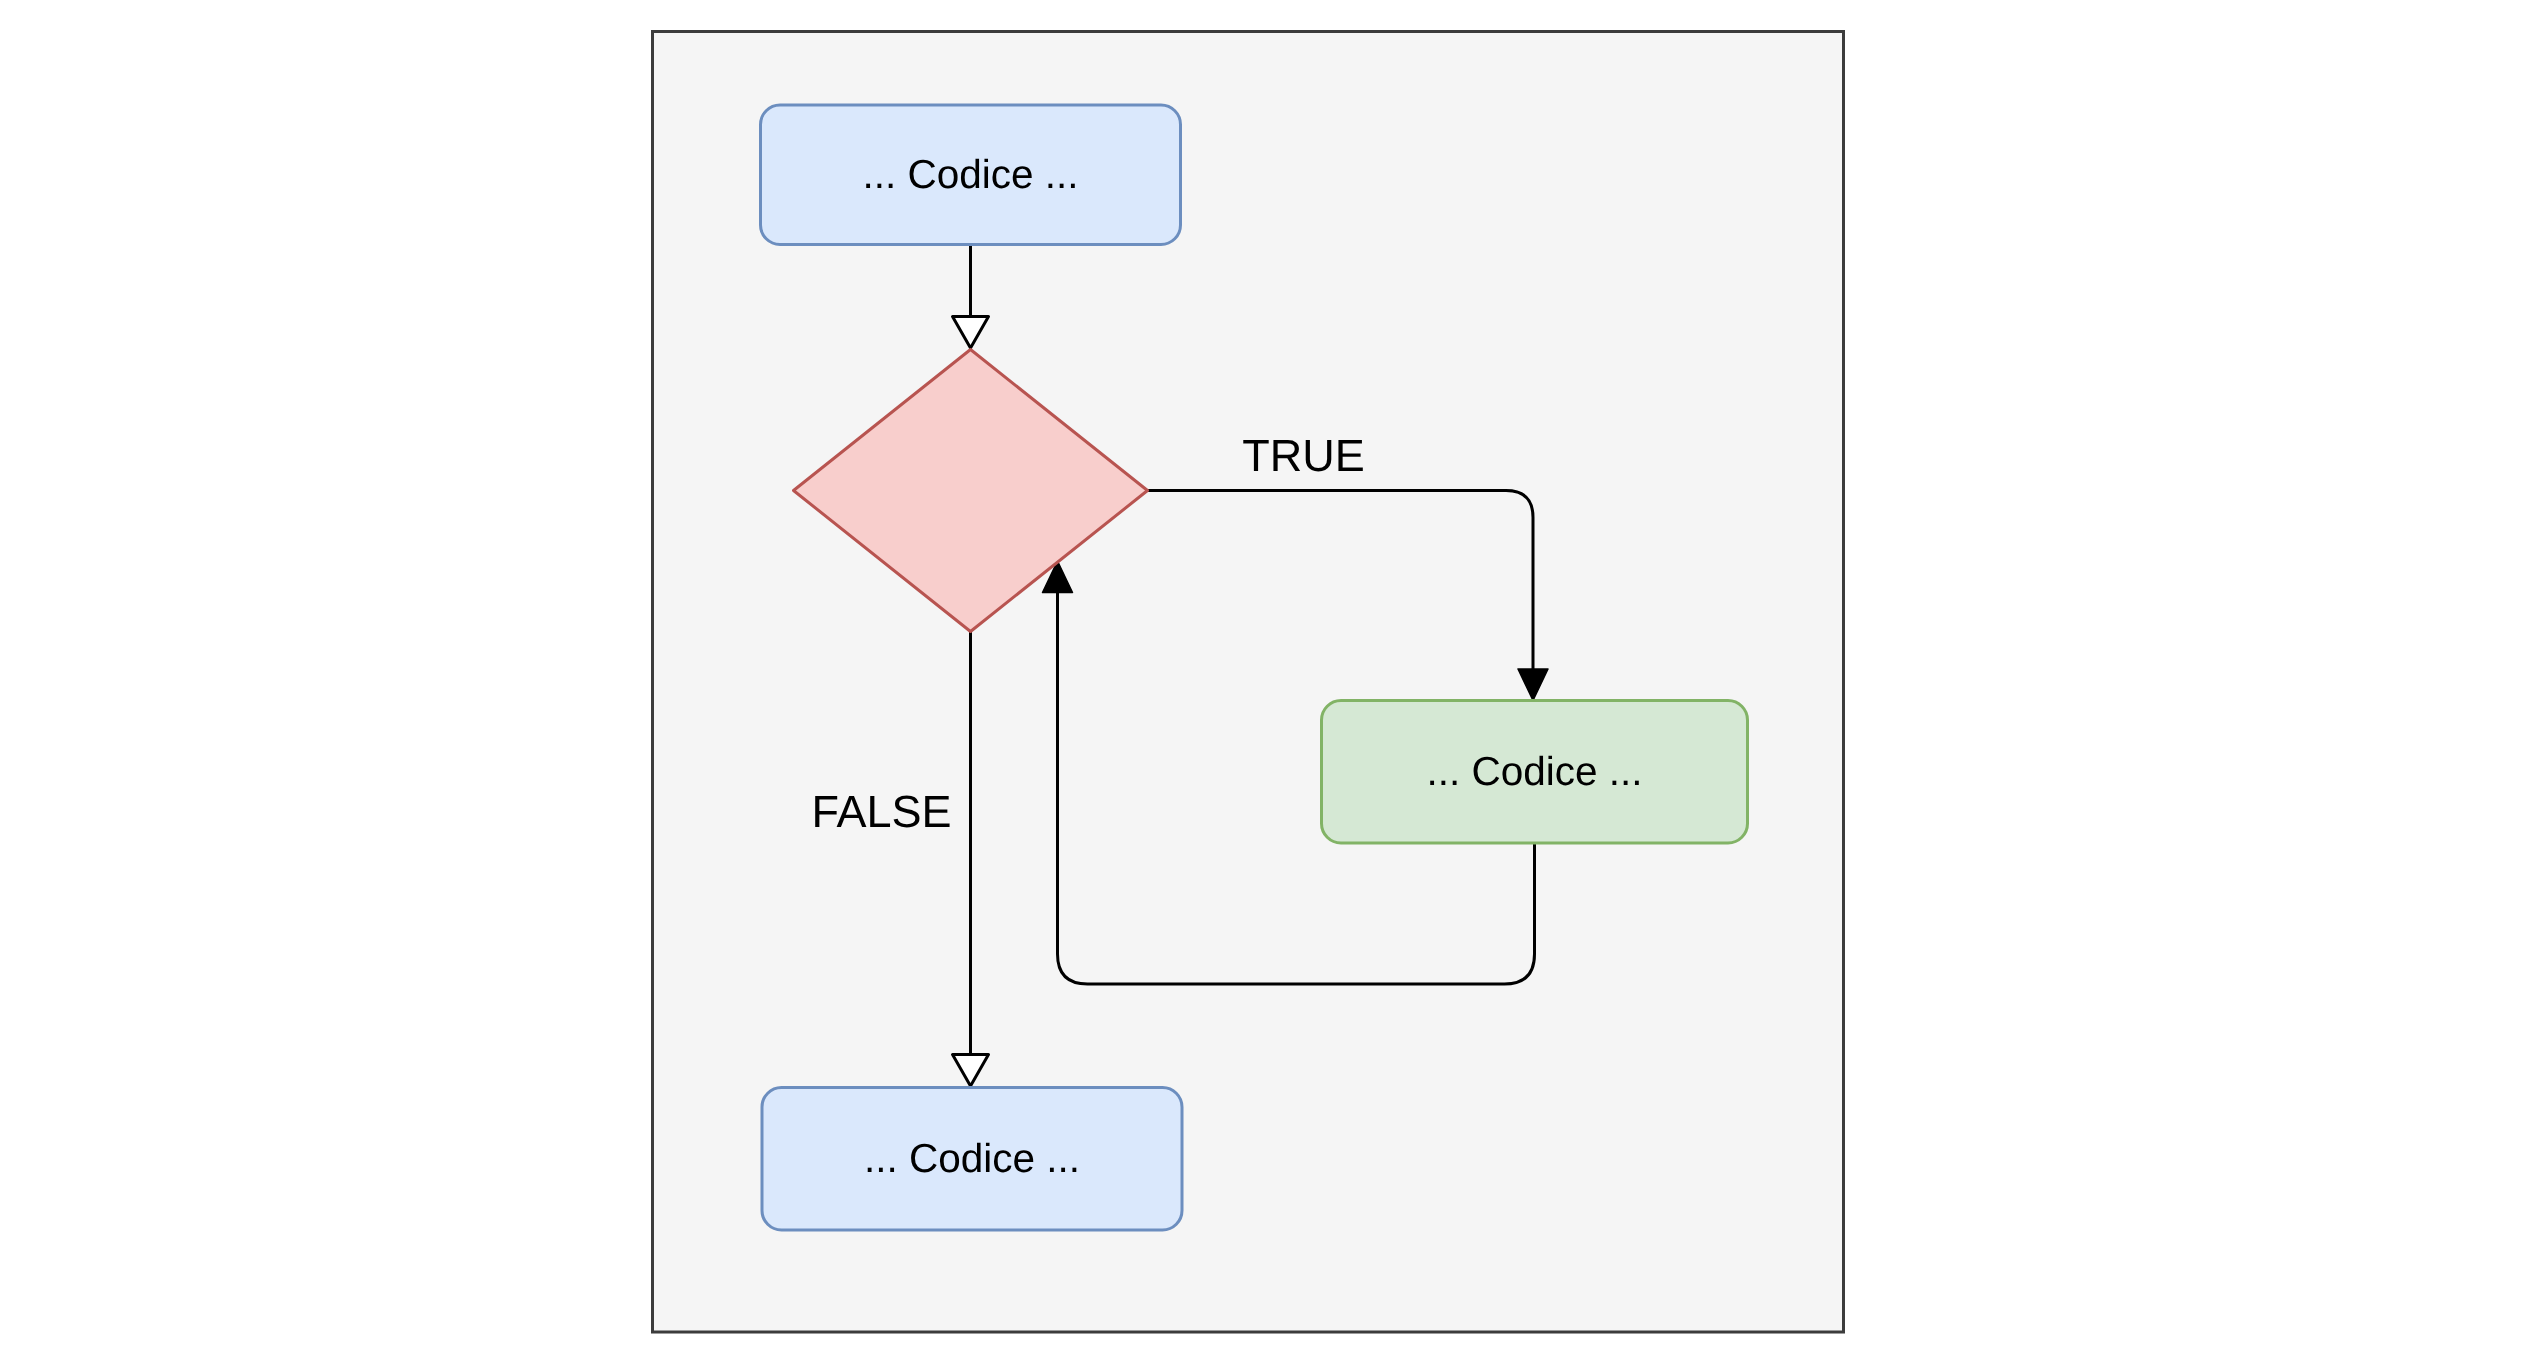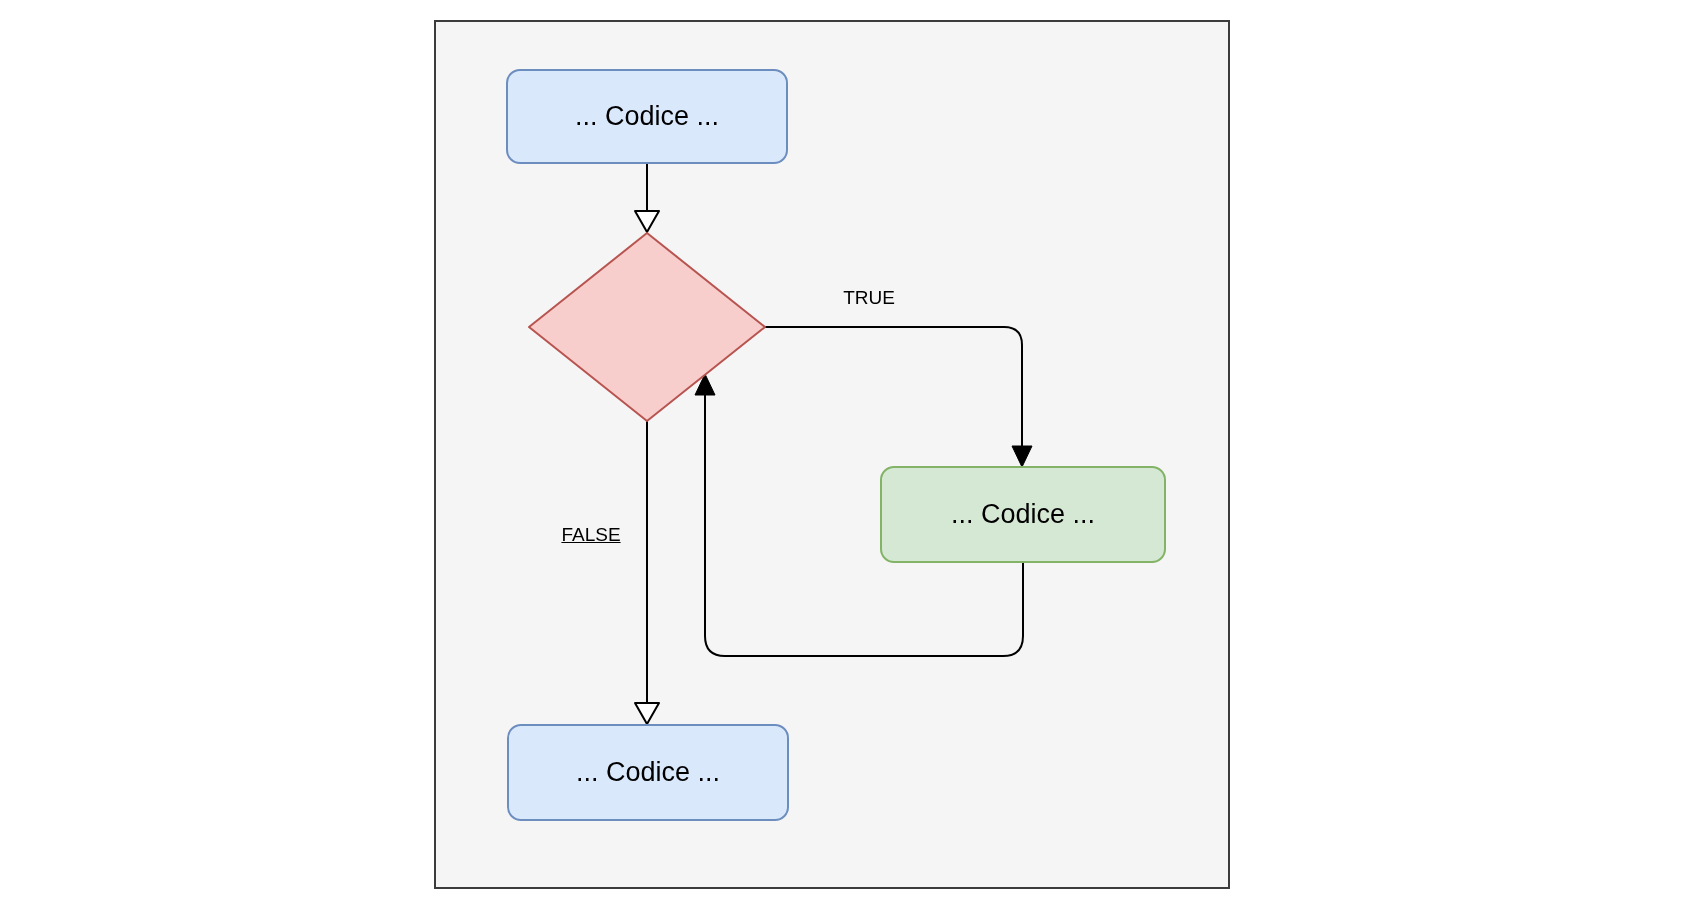--- a/index.html
+++ b/index.html
@@ -36,31 +36,31 @@
     color: #000000;
     font-size: 27px;
     line-height: 1.2;
     text-align: center;
     pointer-events: none;
     white-space: nowrap;
   }
   .edge-label {
     position: absolute;
     color: #000000;
-    font-size: 19px;
+    font-size: 30px;
     line-height: 1.1;
     pointer-events: none;
     white-space: nowrap;
   }
   .label-top-code    { left: 71px;  top: 48px;  width: 280px; height: 93px; }
   .label-while       { left: 93px;  top: 211px; width: 236px; height: 188px; }
   .label-loop-body   { left: 445px; top: 445px; width: 284px; height: 95px; }
   .label-bottom-code { left: 72px;  top: 703px; width: 280px; height: 95px; }
   .label-true  { left: 383px; top: 266px; width: 100px; text-align: center; }
-  .label-false { left: 105px; top: 503px; width: 100px; text-align: center; text-decoration: underline; }
+  .label-false { left: 105px; top: 503px; width: 100px; text-align: left; }
 </style>
 </head>
 <body>
 
 <div class="frame">
 
   <svg class="layer" viewBox="0 0 796 869" xmlns="http://www.w3.org/2000/svg">
 
     <g>
       <path d="M 211 141 L 211 189" fill="none" stroke-width="2" stroke="#000000"></path>

